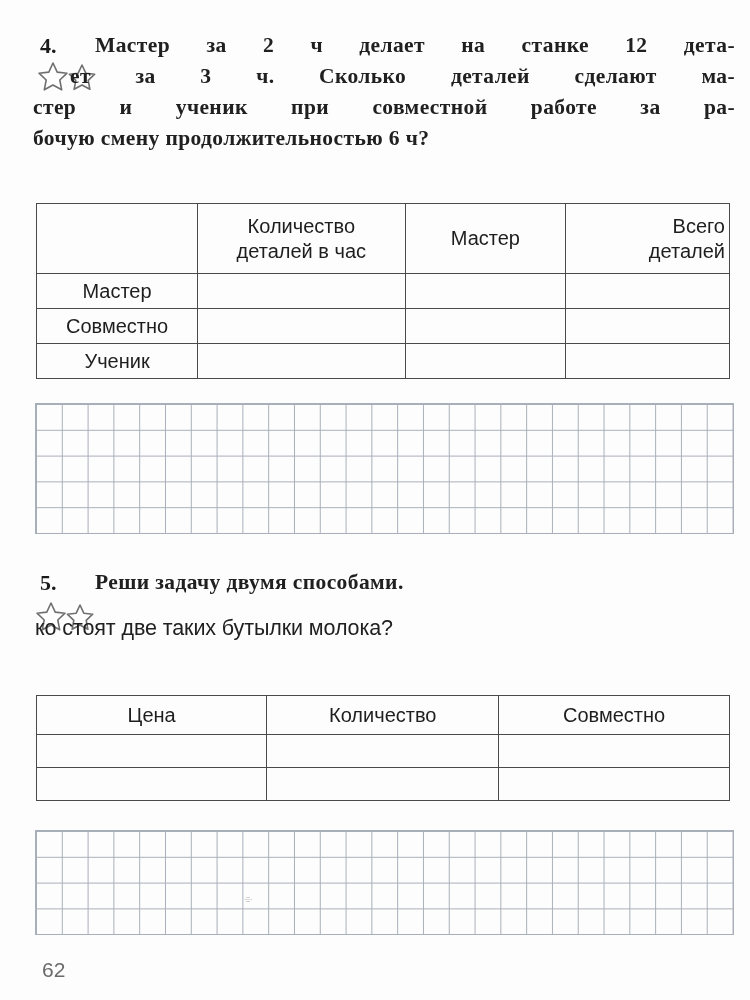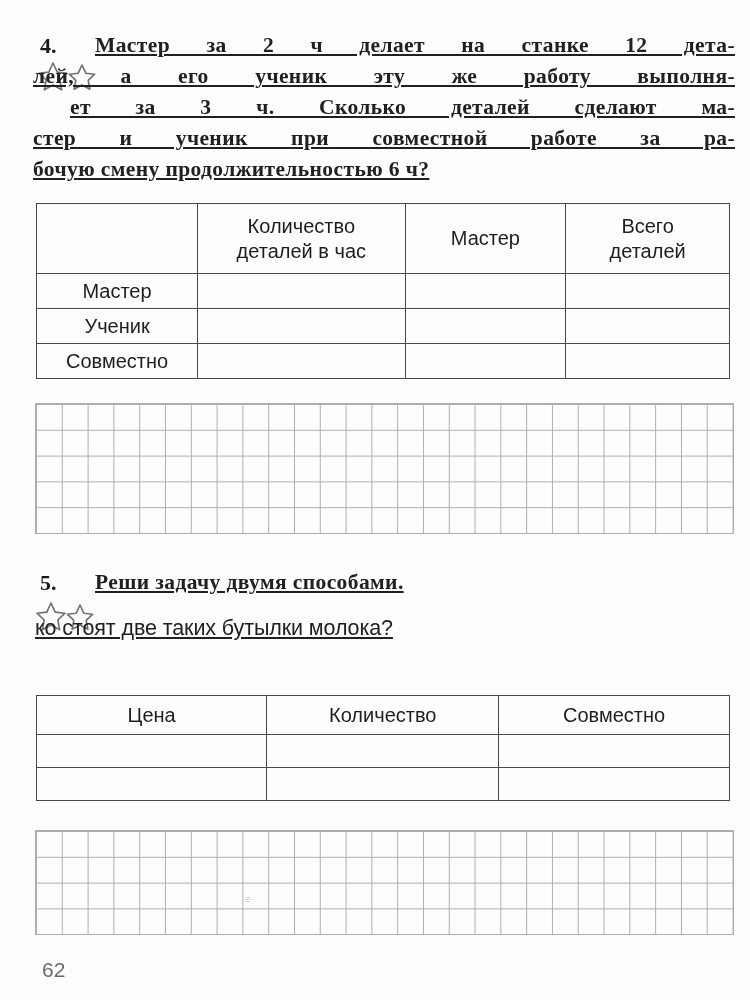--- a/index.html
+++ b/index.html
@@ -44,21 +44,20 @@
     height: 30px;
   }
   .stars svg { display: block; }
 
   .task-body {
     position: absolute;
     font-size: 21.5px;
     line-height: 31px;
     color: #202020;
     text-align: justify;
-    text-decoration: underline;
   }
   .task-body.serif {
     font-family: "Liberation Serif", serif;
     font-weight: bold;
     letter-spacing: 0.4px;
   }
   .task-body.sans {
     font-family: "Liberation Sans", sans-serif;
     letter-spacing: -0.1px;
   }
@@ -133,21 +132,20 @@
 
     <div class="stars" style="left:38px; top:62px;">
       <svg width="62" height="30" viewBox="0 0 62 30">
         <polygon points="15,1 19.2,10.1 29,11.2 21.8,18 23.7,27.8 15,23 6.3,27.8 8.2,18 1,11.2 10.8,10.1" fill="#ffffff" stroke="#6f6f6f" stroke-width="1.6" stroke-linejoin="round"></polygon>
         <polygon points="44,3 47.8,11.2 56.7,12.2 50.2,18.4 51.9,27.3 44,23 36.1,27.3 37.8,18.4 31.3,12.2 40.2,11.2" fill="#ffffff" stroke="#6f6f6f" stroke-width="1.6" stroke-linejoin="round"></polygon>
       </svg>
     </div>
 
     <div class="task-body serif" style="left:95px; top:30px; width:640px;">
       <span class="just">Мастер за 2 ч делает на станке 12 дета-</span>
-      <span class="just" style="margin-left:-62px;">лей, а его ученик эту же работу выполня-</span>
       <span class="just" style="margin-left:-25px;">ет за 3 ч. Сколько деталей сделают ма-</span>
       <span class="just" style="margin-left:-62px;">стер и ученик при совместной работе за ра-</span>
       <span class="ln" style="margin-left:-62px;">бочую смену продолжительностью 6 ч?</span>
     </div>
 
     <table class="dtable" style="left:36px; top:203px; width:694px;">
       <tbody>
           <tr>
         <td style="width:161px; height:69px;">
           <span class="cellwrap">&nbsp;</span>
@@ -156,41 +154,41 @@
           <span class="cellwrap">
             <span class="l2">Количество</span>
             <span class="l2">деталей  в  час</span>
           </span>
         </td>
         <td style="width:161px;">
           <span class="cellwrap">
             <span class="l2">Мастер</span>
           </span>
         </td>
-        <td style="width:164px;">
+        <td style="width:164px;text-align:right;">
           <span class="cellwrap">
             <span class="l2">Всего</span>
             <span class="l2">деталей</span>
           </span>
         </td>
       </tr>
       <tr>
         <td style="height:34px;">Мастер</td>
         <td></td>
         <td></td>
         <td></td>
       </tr>
       <tr>
+        <td style="height:34px;">Совместно</td>
+        <td></td>
+        <td></td>
+        <td></td>
+      </tr>
+      <tr>
         <td style="height:34px;">Ученик</td>
-        <td></td>
-        <td></td>
-        <td></td>
-      </tr>
-      <tr>
-        <td style="height:34px;">Совместно</td>
         <td></td>
         <td></td>
         <td></td>
       </tr>
     </tbody>
       </table>
 
     <div class="gridbox" style="left:36px; top:404px; width:696.6px; height:129px;
                 background-size:25.8px 25.8px;"></div>
   </div>

